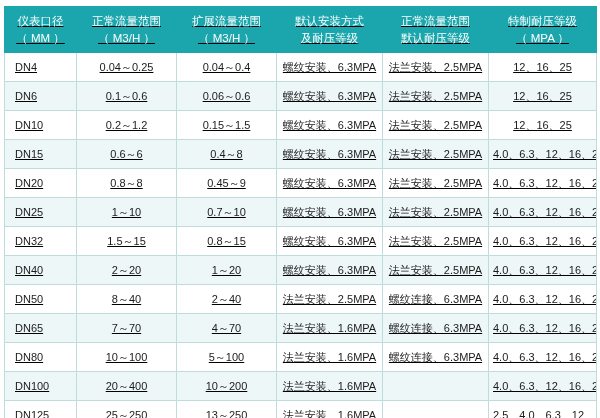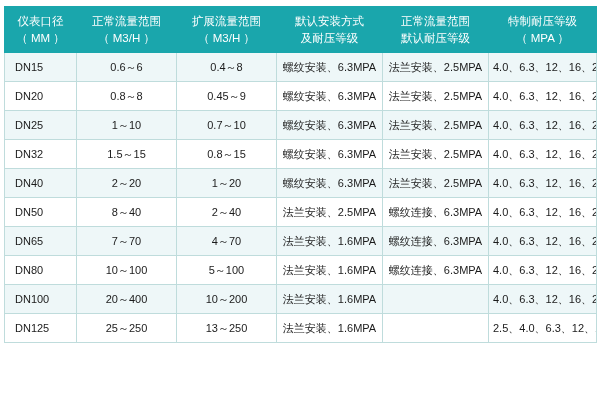--- a/index.html
+++ b/index.html
@@ -10,20 +10,21 @@
   body {
     font-family: "Liberation Sans", "DejaVu Sans", sans-serif;
   }
   .spec-table-wrap {
     width: 600px;
     height: 418px;
     box-sizing: border-box;
     padding: 6px 0 4px 4px;
     background: #ffffff;
     overflow: hidden;
+    text-decoration: underline;
   }
   table.spec-table {
     border-collapse: collapse;
     width: 592px;
     table-layout: fixed;
     font-size: 11px;
     color: #1b1b1b;
   }
   table.spec-table col.c0 { width: 72px; }
   table.spec-table col.c1 { width: 100px; }
@@ -104,20 +105,44 @@
           <span class="hl">正常流量范围</span>
           <span class="hl">默认耐压等级</span>
         </th>
         <th>
           <span class="hl">特制耐压等级</span>
           <span class="hl">（ MPA ）</span>
         </th>
       </tr>
     </thead>
     <tbody id="table-body">
+        <tr class="odd">
+          <td class="col-dn">DN4</td>
+          <td>0.04～0.25</td>
+          <td>0.04～0.4</td>
+          <td>螺纹安装、6.3MPA</td>
+          <td>法兰安装、2.5MPA</td>
+          <td>12、16、25</td>
+        </tr>
+        <tr class="even">
+          <td class="col-dn">DN6</td>
+          <td>0.1～0.6</td>
+          <td>0.06～0.6</td>
+          <td>螺纹安装、6.3MPA</td>
+          <td>法兰安装、2.5MPA</td>
+          <td>12、16、25</td>
+        </tr>
+        <tr class="odd">
+          <td class="col-dn">DN10</td>
+          <td>0.2～1.2</td>
+          <td>0.15～1.5</td>
+          <td>螺纹安装、6.3MPA</td>
+          <td>法兰安装、2.5MPA</td>
+          <td>12、16、25</td>
+        </tr>
         <tr class="even">
           <td class="col-dn">DN15</td>
           <td>0.6～6</td>
           <td>0.4～8</td>
           <td>螺纹安装、6.3MPA</td>
           <td>法兰安装、2.5MPA</td>
           <td>4.0、6.3、12、16、25</td>
         </tr>
         <tr class="odd">
           <td class="col-dn">DN20</td>

